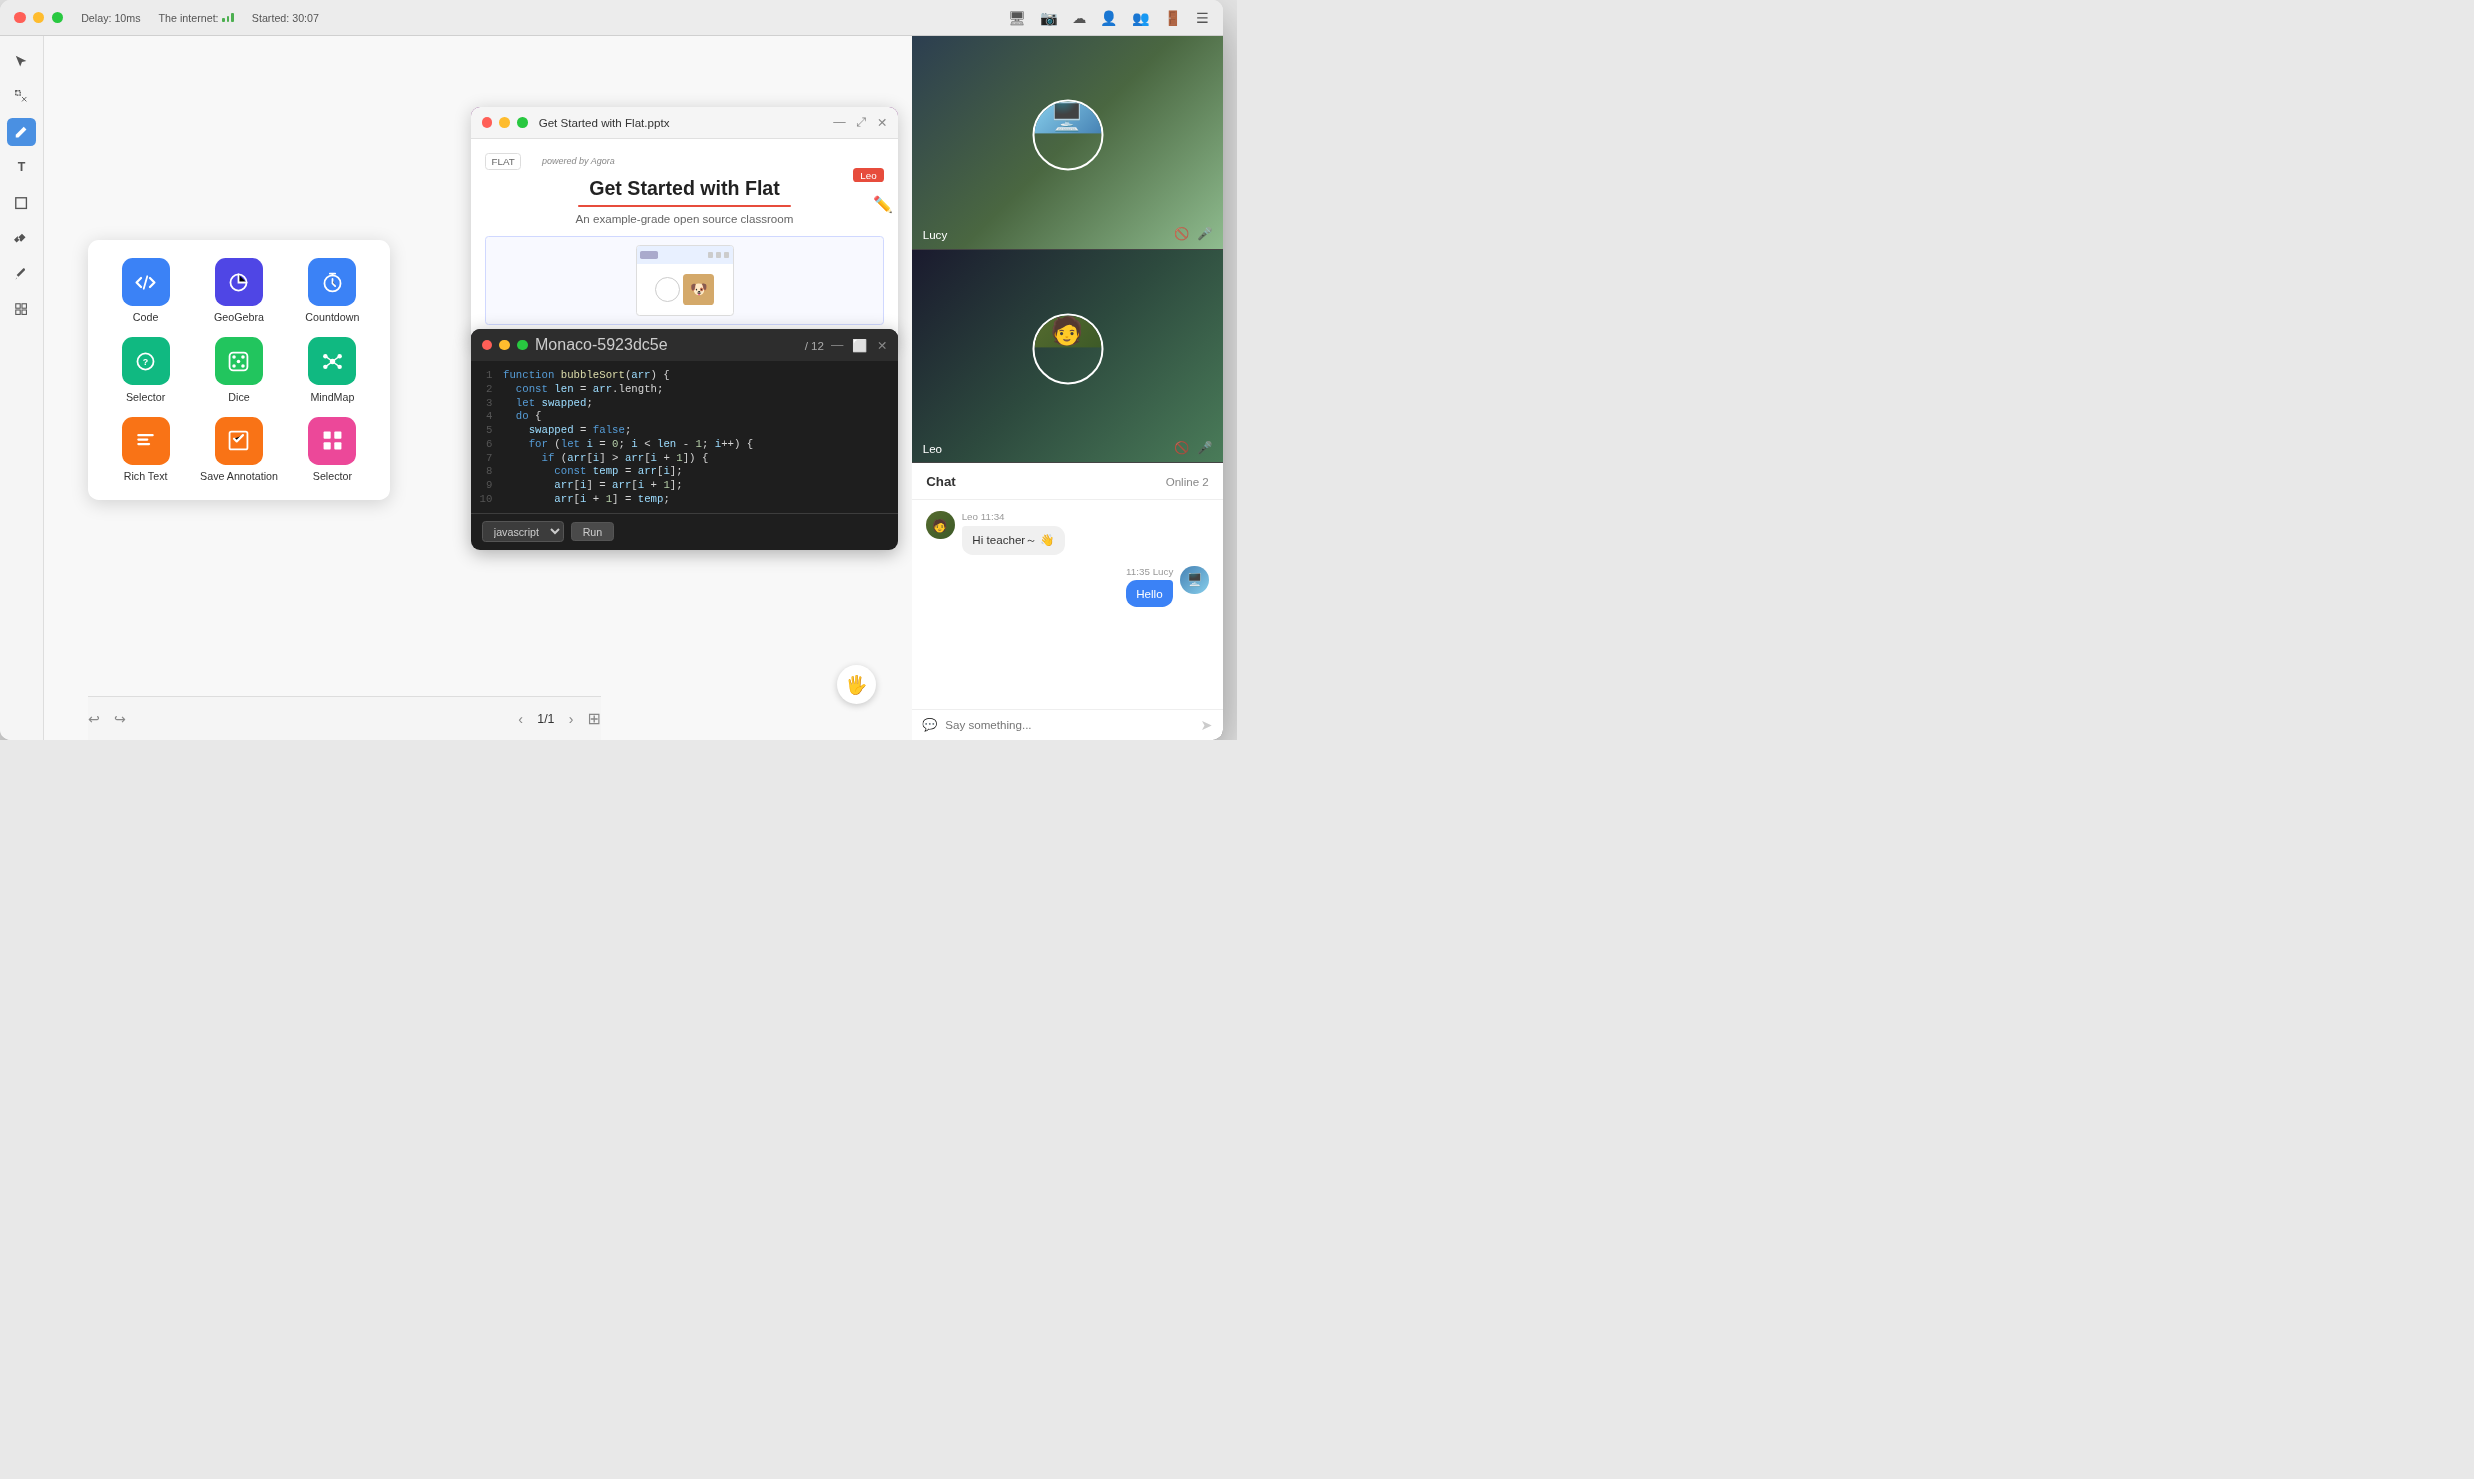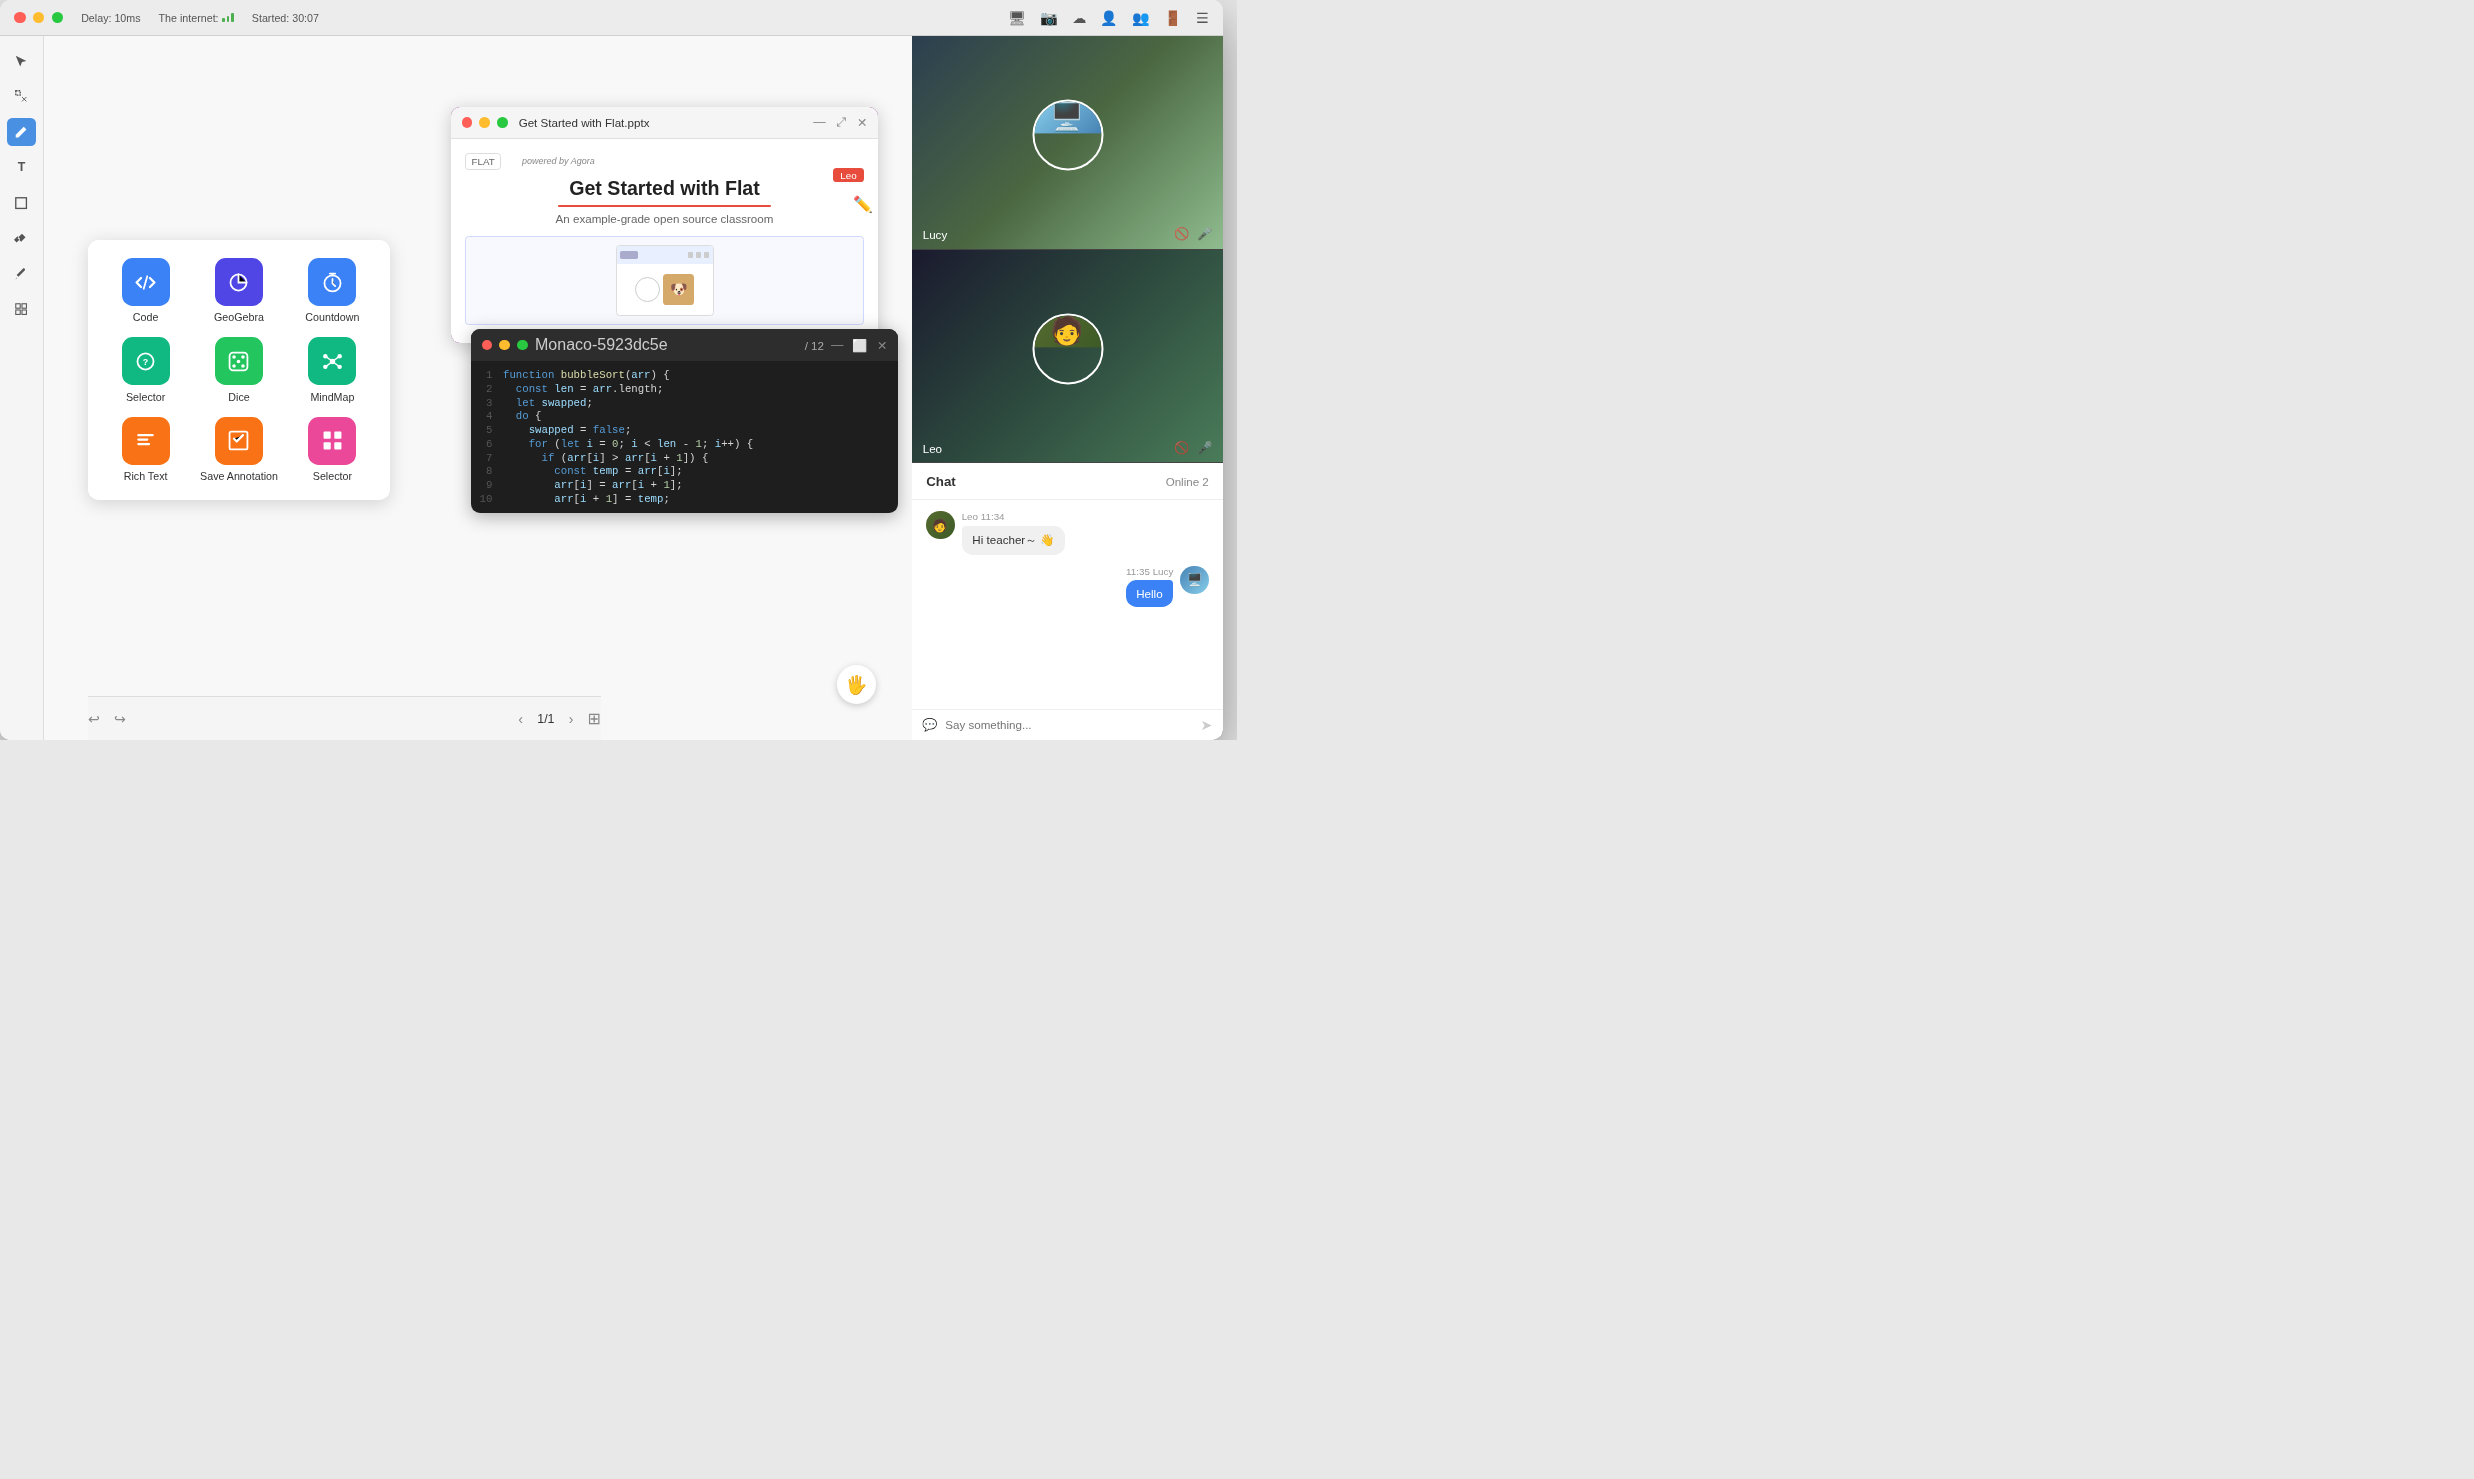--- a/index.html
+++ b/index.html
@@ -160,21 +160,21 @@
     .plugin-label {
       font-size: 10.7px;
       color: #333;
       text-align: right;
     }
 
     
     .presentation-window {
       position: absolute;
       top: 71px;
-      left: 407px;
+      left: 427px;
       width: 427px;
       background: #701a75;
       border-radius: 9px;
       box-shadow: 0 3.6px 18px rgba(0,0,0,0.2);
       z-index: 5;
       overflow: hidden;
     }
     .window-titlebar {
       height: 32px;
       background: #f5f5f5;
@@ -898,20 +898,28 @@
             <div class="code-line">
                 <span class="line-num">9</span>
                 <span class="line-code">        <span class="var">arr</span>[<span class="var">i</span>] = <span class="var">arr</span>[<span class="var">i</span> + <span class="num">1</span>];</span>
               </div>
             <div class="code-line">
                 <span class="line-num">10</span>
                 <span class="line-code">        <span class="var">arr</span>[<span class="var">i</span> + <span class="num">1</span>] = <span class="var">temp</span>;</span>
               </div>
           </div>
         </div>
+        <div class="code-footer">
+          <select class="lang-select">
+            <option>javascript</option>
+            <option>python</option>
+            <option>java</option>
+          </select>
+          <button class="run-btn">Run</button>
+        </div>
       </div>
 
       <div class="hand-raise-btn">🖐</div>
 
       <div class="bottom-bar">
         <button class="bottom-nav-btn">↩</button>
         <button class="bottom-nav-btn">↪</button>
         <div style="flex:1"></div>
         <button class="bottom-nav-btn">‹</button>
         <span class="page-count">1/1</span>

